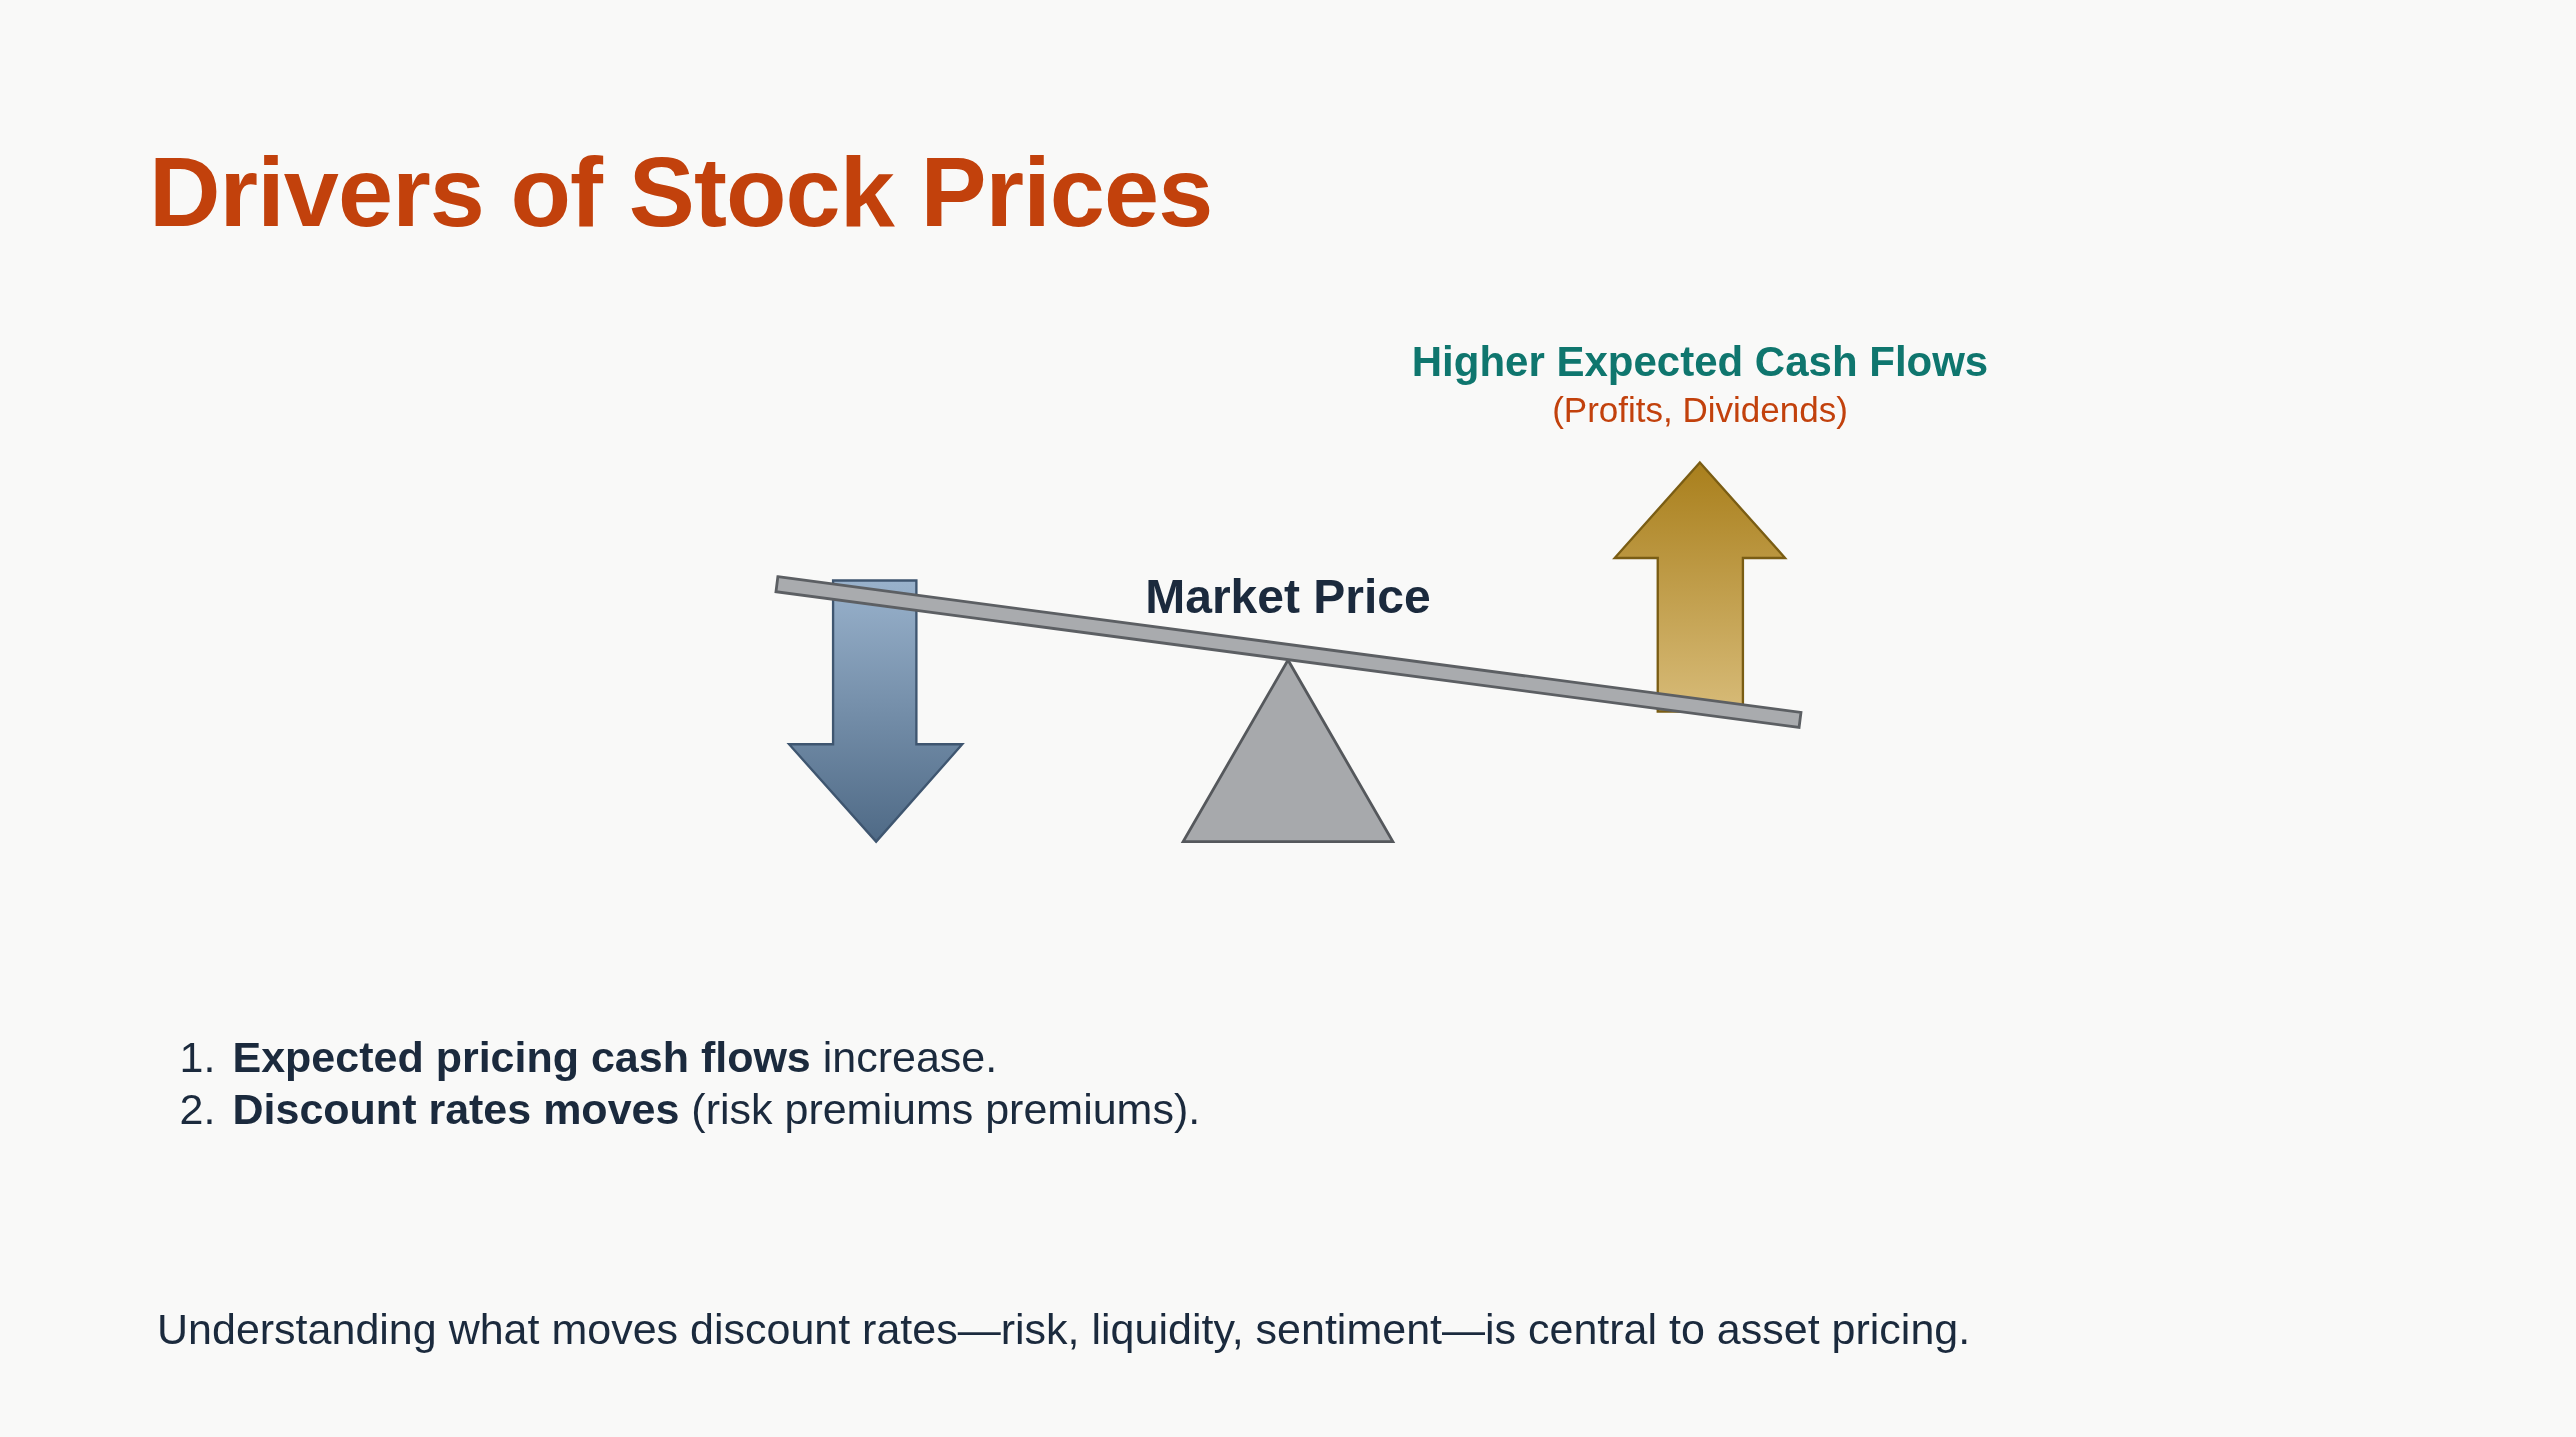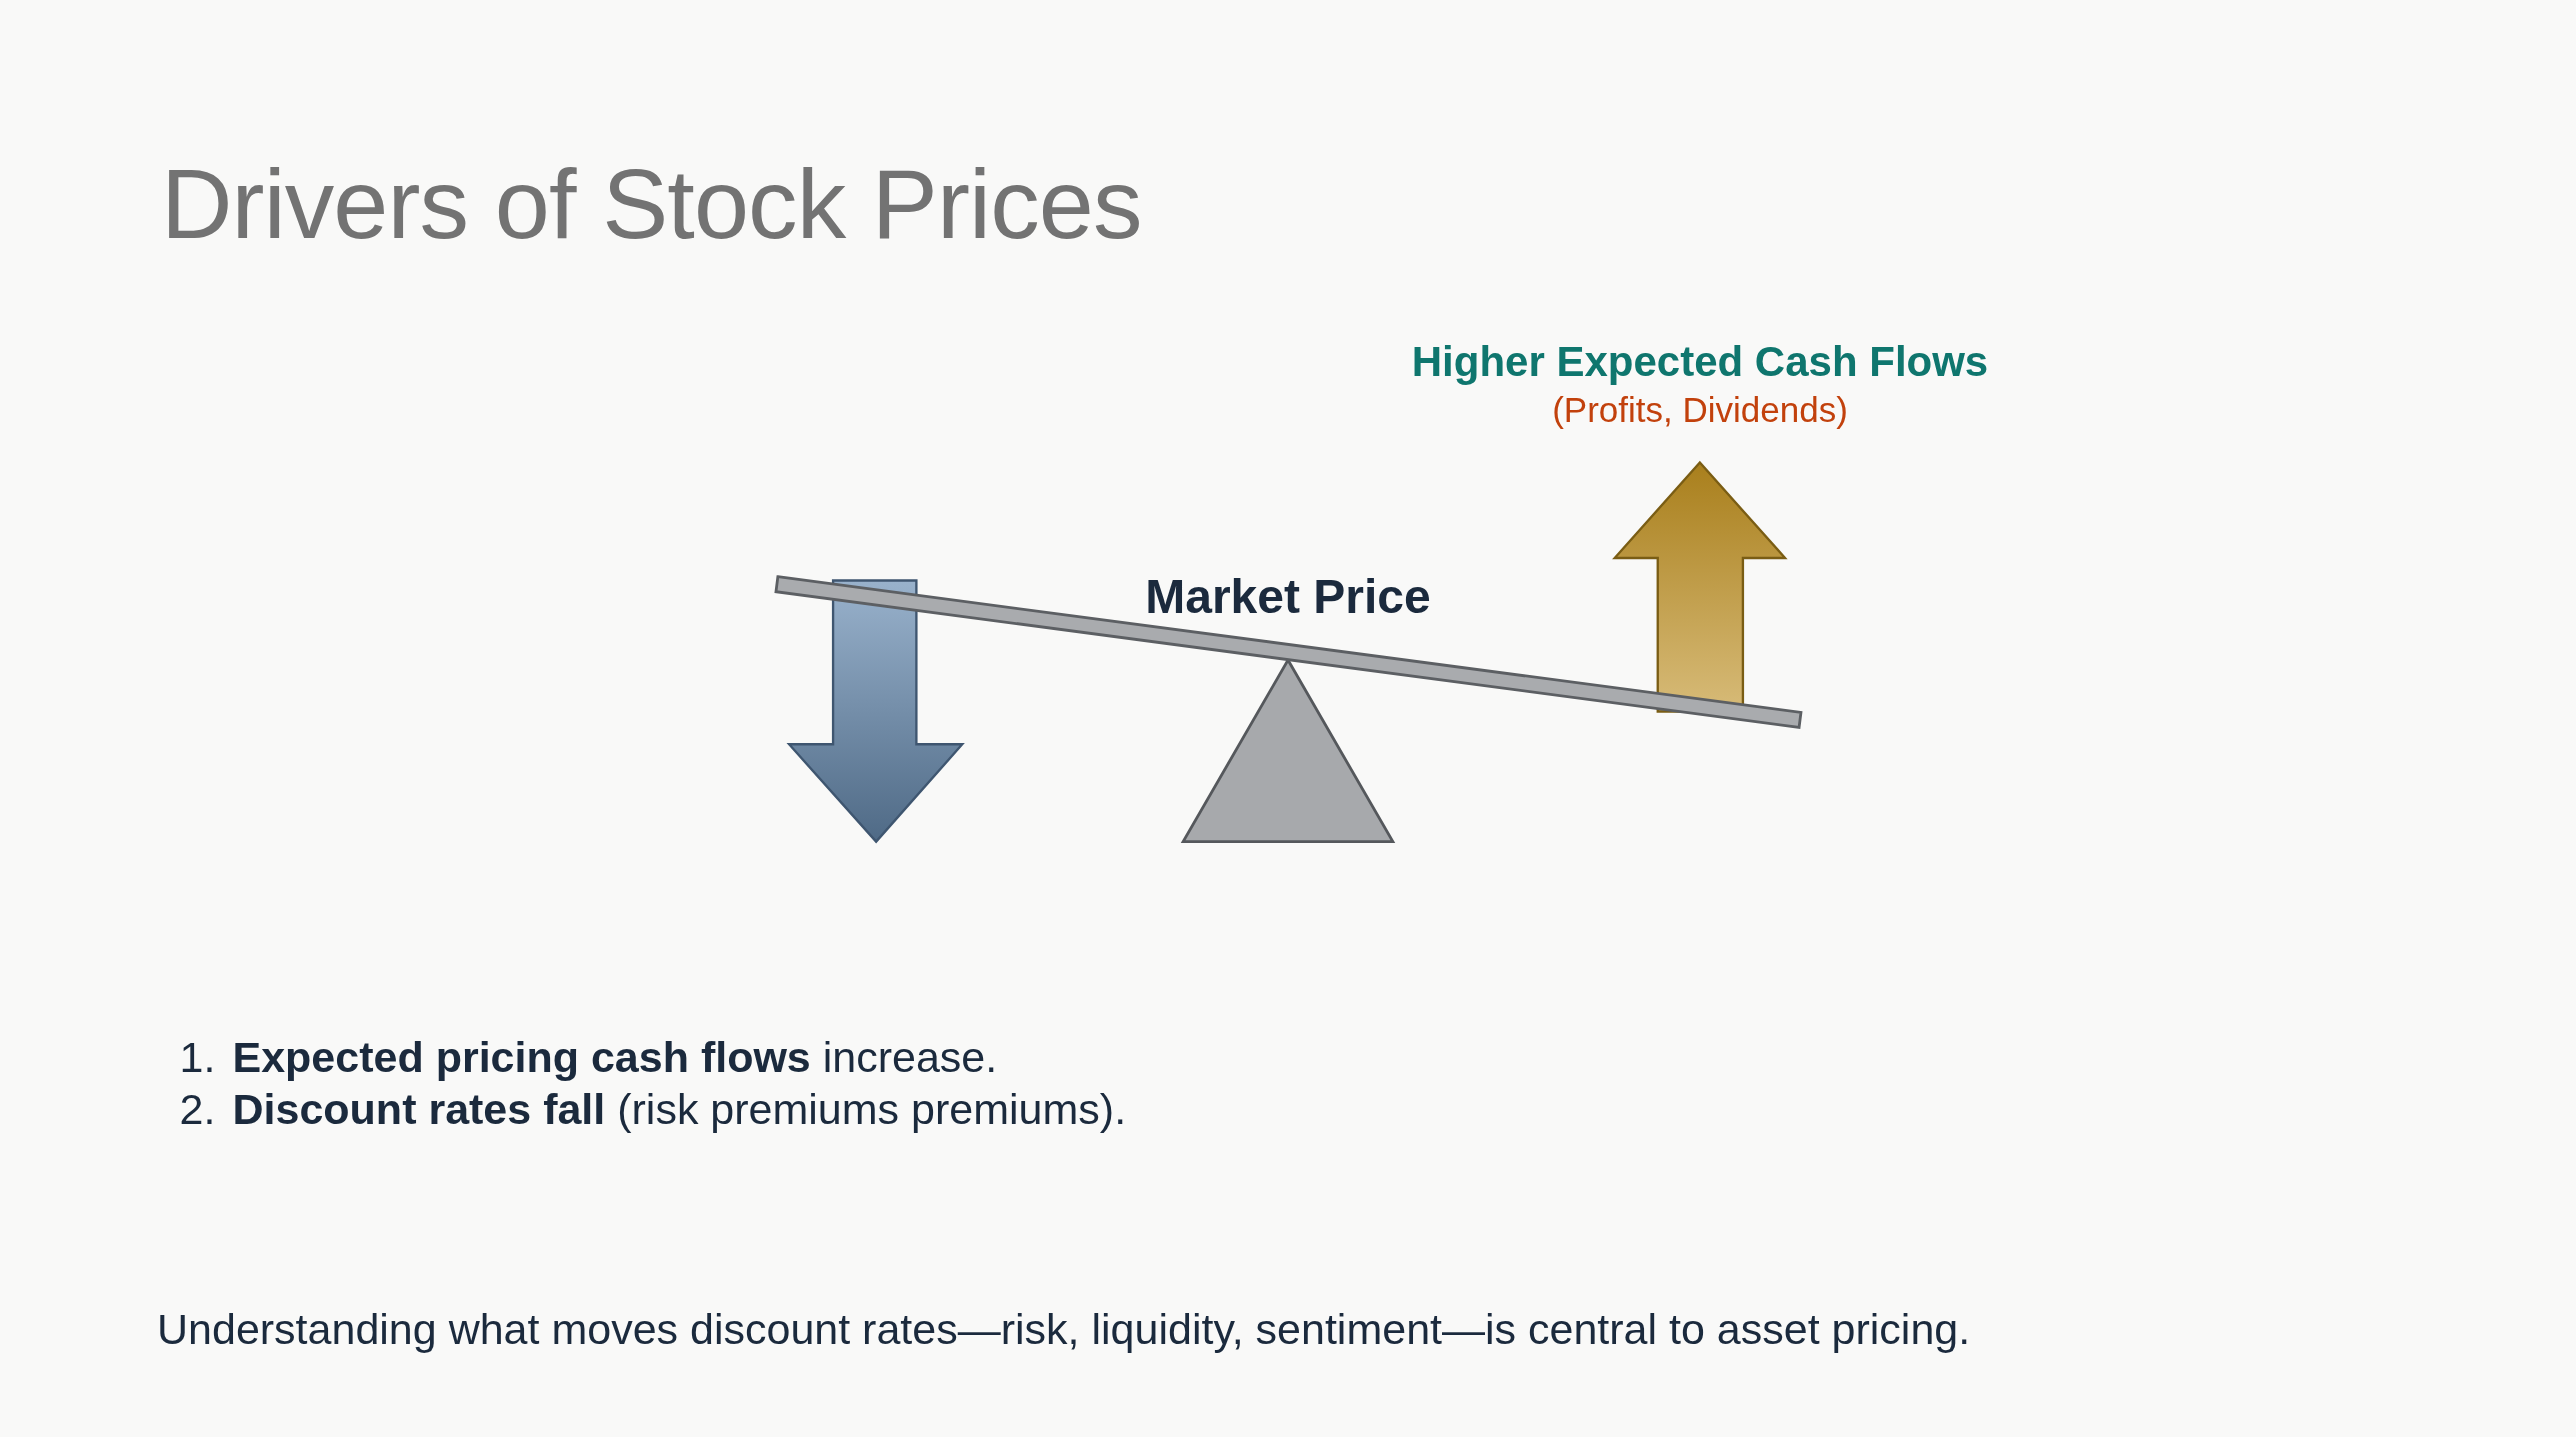--- a/index.html
+++ b/index.html
@@ -12,25 +12,25 @@
       background: #f9f9f8;
       position: relative;
       overflow: hidden;
       font-family: "Liberation Sans", "DejaVu Sans", sans-serif;
       color: #1b2a3d;
     }
     .slide-title {
       position: absolute;
       left: 145px;
       top: 131px;
-      margin: 16px;
+      margin: 4px;
       font-size: 99px;
-      font-weight: 400;
+      font-weight: 700;
       letter-spacing: -0.9px;
-      color: #737373;
+      color: #c2410c;
       line-height: 1.15;
     }
     .diagram {
       position: absolute;
       left: 0;
       top: 0;
       width: 2576px;
       height: 1438px;
     }
     .label-block {
@@ -148,19 +148,19 @@
 </div>
 
 <div class="insight">
   <ol class="insight-list">
     <li>
       <span class="num">1.</span>
       <span><b>Expected pricing cash flows</b><span> increase.</span></span>
     </li>
     <li>
       <span class="num">2.</span>
-      <span><b>Discount rates fall</b><span> (risk premiums premiums).</span></span>
+      <span><b>Discount rates moves</b><span> (risk premiums premiums).</span></span>
     </li>
   </ol>
 </div>
 
 <div class="closing">Understanding what moves discount rates—risk, liquidity, sentiment—is central to asset pricing.</div>
 
 
 </body></html>

